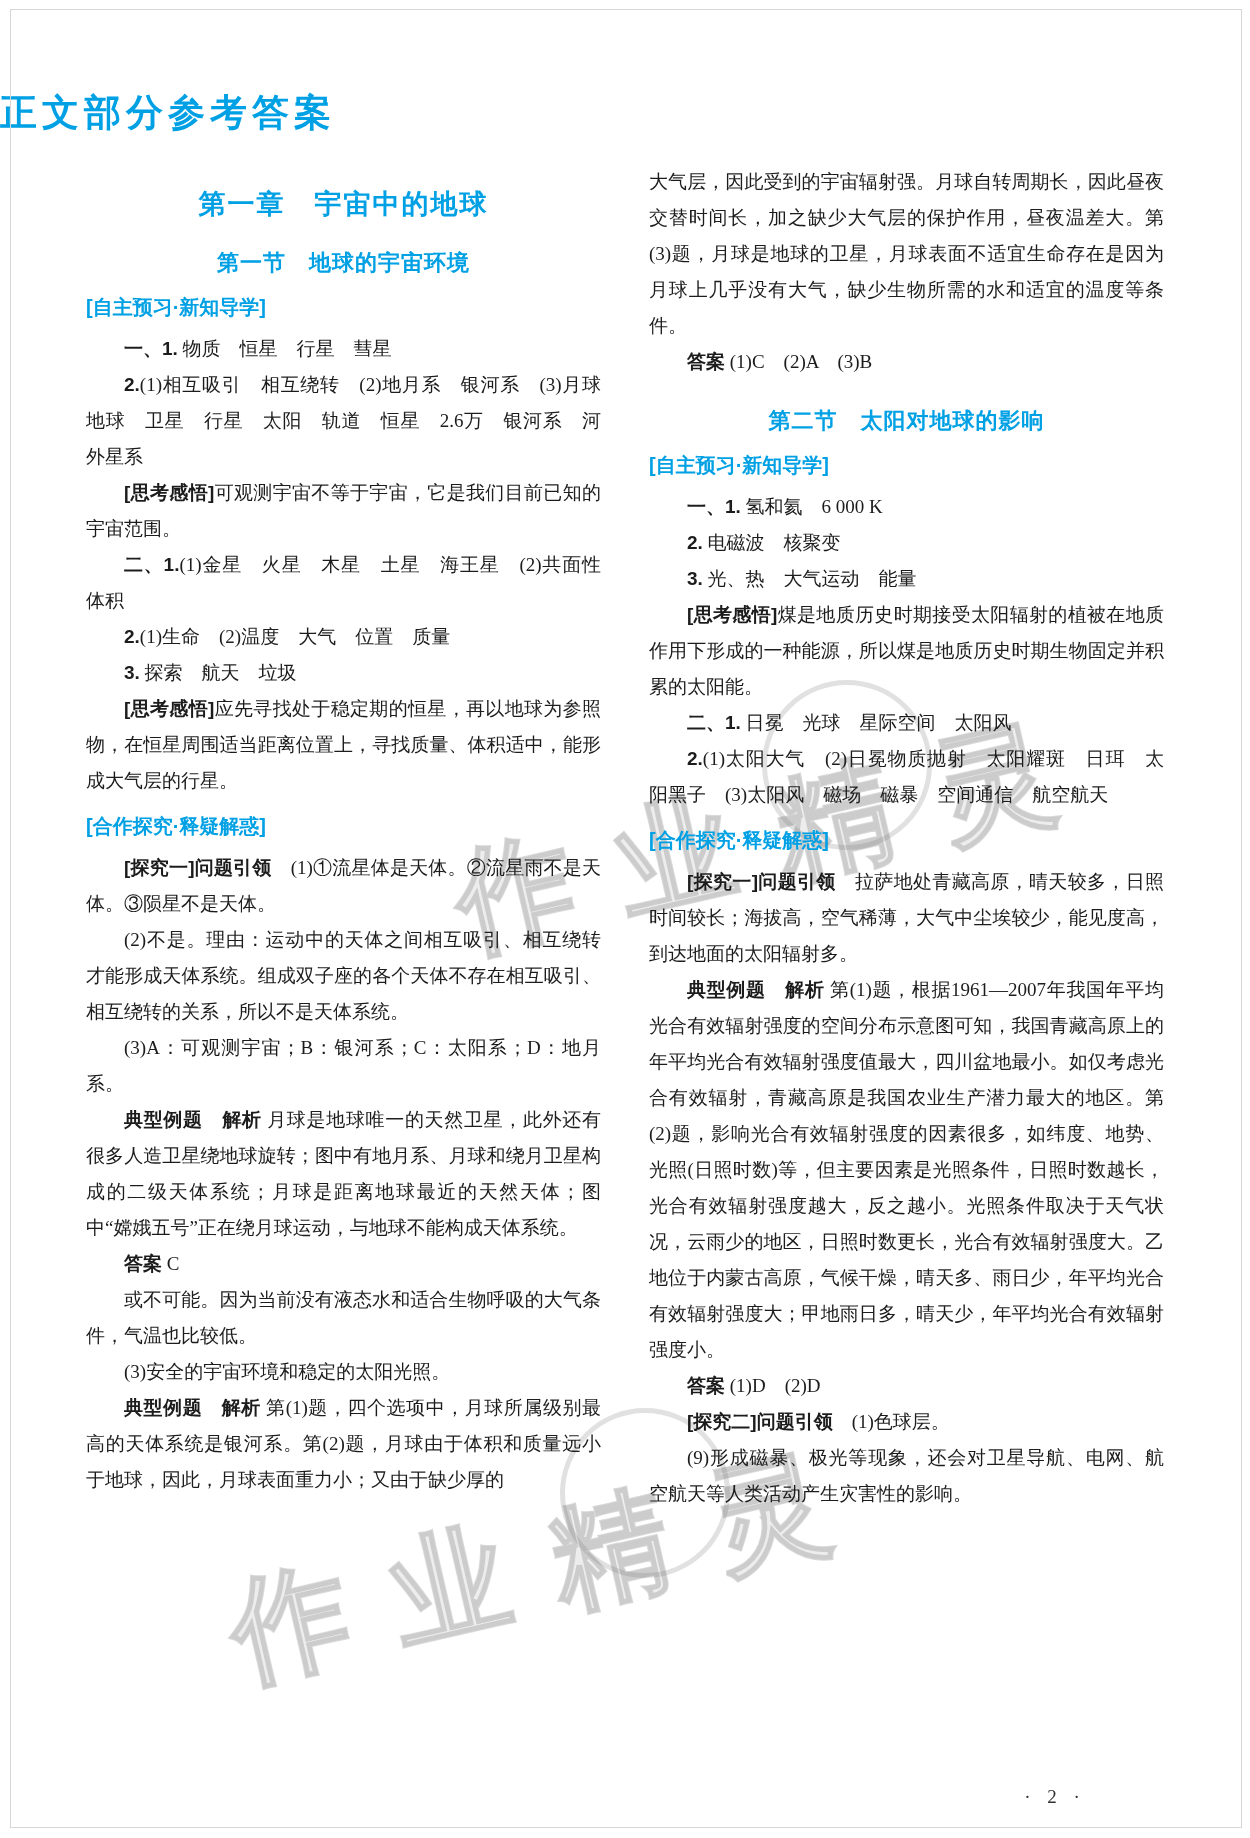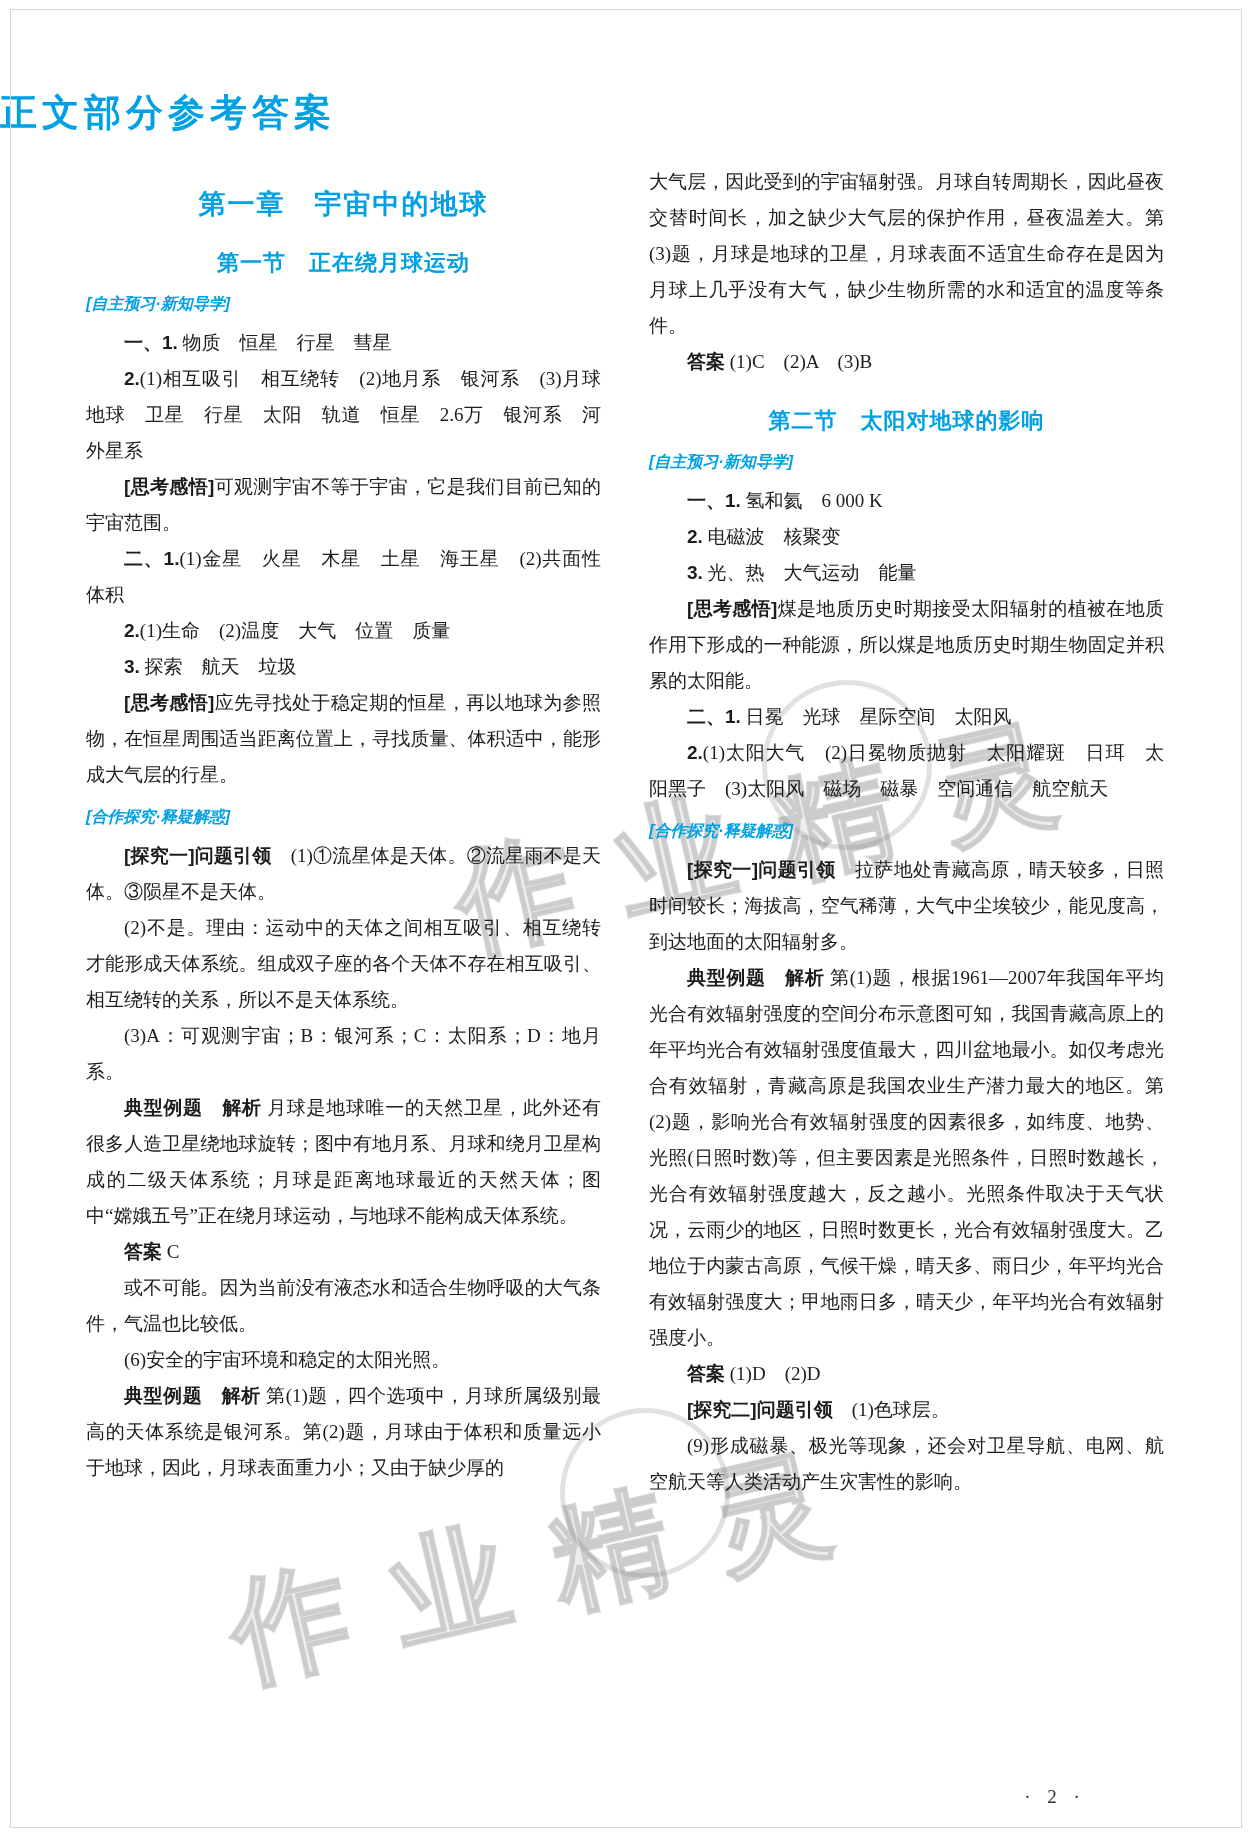--- a/index.html
+++ b/index.html
@@ -49,23 +49,22 @@
     font-family:"Liberation Sans","DejaVu Sans",sans-serif;
     font-weight:bold;
     font-size:22px;
     letter-spacing:1px;
     margin:26px 0 16px 0;
   }
   .bracket {
     color:#00a0e4;
     font-family:"Liberation Sans","DejaVu Sans",sans-serif;
     font-weight:bold;
-    font-size:16px;
+    font-size:20px;
     margin:14px 0 10px 0;
-    font-style:italic;
   }
   p.para {
     margin:0;
     font-size:19px;
     line-height:36px;
     text-align:justify;
     text-indent:2em;
   }
   p.para.noindent { text-indent:0; }
   .lead {
@@ -119,37 +118,37 @@
   <div class="wm wm1">作业精灵</div>
   <div class="wm-ring ring1"></div>
   <div class="wm wm2">作业精灵</div>
   <div class="wm-ring ring2"></div>
 
   <div class="main-title">正文部分参考答案</div>
 
   <div class="columns">
     <div class="col">
         <div class="chapter">第一章　宇宙中的地球</div>
-        <div class="section">第一节　正在绕月球运动</div>
+        <div class="section">第一节　地球的宇宙环境</div>
         <div class="bracket">[自主预习·新知导学]</div>
         <p class="para"><span class="lead">一、1.</span> 物质　恒星　行星　彗星</p>
         <p class="para"><span class="lead">2.</span>(1)相互吸引　相互绕转　(2)地月系　银河系　(3)月球　地球　卫星　行星　太阳　轨道　恒星　2.6万　银河系　河外星系</p>
         <p class="para"><span class="lead">[思考感悟]</span>可观测宇宙不等于宇宙，它是我们目前已知的宇宙范围。</p>
         <p class="para"><span class="lead">二、1.</span>(1)金星　火星　木星　土星　海王星　(2)共面性　体积</p>
         <p class="para"><span class="lead">2.</span>(1)生命　(2)温度　大气　位置　质量</p>
         <p class="para"><span class="lead">3.</span> 探索　航天　垃圾</p>
         <p class="para"><span class="lead">[思考感悟]</span>应先寻找处于稳定期的恒星，再以地球为参照物，在恒星周围适当距离位置上，寻找质量、体积适中，能形成大气层的行星。</p>
         <div class="bracket">[合作探究·释疑解惑]</div>
         <p class="para"><span class="lead">[探究一]问题引领</span>　(1)①流星体是天体。②流星雨不是天体。③陨星不是天体。</p>
         <p class="para">(2)不是。理由：运动中的天体之间相互吸引、相互绕转才能形成天体系统。组成双子座的各个天体不存在相互吸引、相互绕转的关系，所以不是天体系统。</p>
         <p class="para">(3)A：可观测宇宙；B：银河系；C：太阳系；D：地月系。</p>
         <p class="para"><span class="lead">典型例题　解析</span> 月球是地球唯一的天然卫星，此外还有很多人造卫星绕地球旋转；图中有地月系、月球和绕月卫星构成的二级天体系统；月球是距离地球最近的天然天体；图中“嫦娥五号”正在绕月球运动，与地球不能构成天体系统。</p>
         <p class="para"><span class="lead">答案</span> C</p>
         <p class="para">或不可能。因为当前没有液态水和适合生物呼吸的大气条件，气温也比较低。</p>
-        <p class="para">(6)安全的宇宙环境和稳定的太阳光照。</p>
+        <p class="para">(3)安全的宇宙环境和稳定的太阳光照。</p>
         <p class="para"><span class="lead">典型例题　解析</span> 第(1)题，四个选项中，月球所属级别最高的天体系统是银河系。第(2)题，月球由于体积和质量远小于地球，因此，月球表面重力小；又由于缺少厚的</p>
       </div>
     <div class="col">
         <p class="para noindent">大气层，因此受到的宇宙辐射强。月球自转周期长，因此昼夜交替时间长，加之缺少大气层的保护作用，昼夜温差大。第(3)题，月球是地球的卫星，月球表面不适宜生命存在是因为月球上几乎没有大气，缺少生物所需的水和适宜的温度等条件。</p>
         <p class="para"><span class="lead">答案</span> (1)C　(2)A　(3)B</p>
         <div class="section">第二节　太阳对地球的影响</div>
         <div class="bracket">[自主预习·新知导学]</div>
         <p class="para"><span class="lead">一、1.</span> 氢和氦　6 000 K</p>
         <p class="para"><span class="lead">2.</span> 电磁波　核聚变</p>
         <p class="para"><span class="lead">3.</span> 光、热　大气运动　能量</p>

